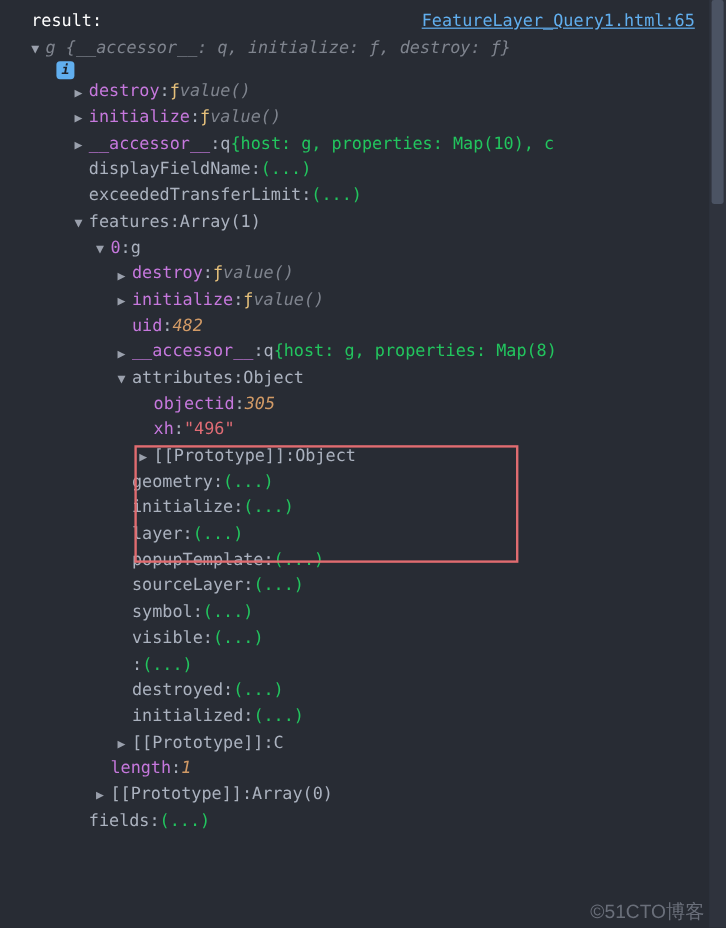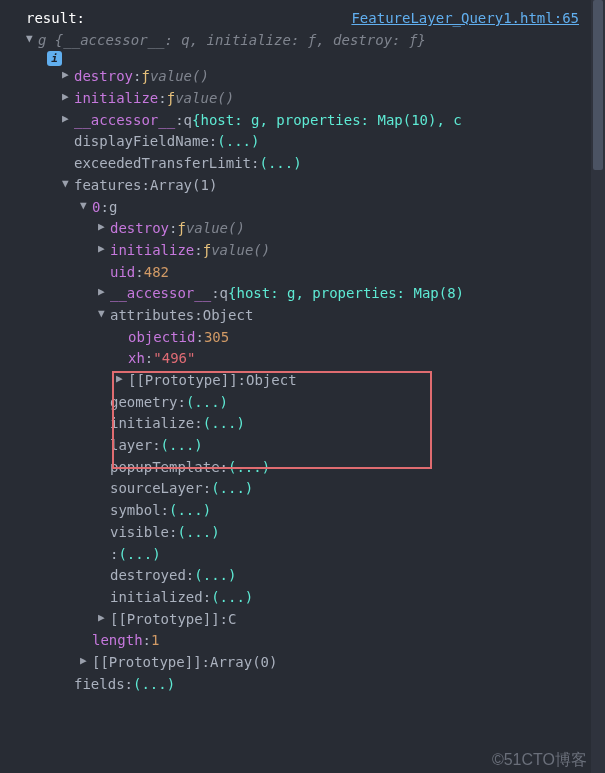--- a/index.html
+++ b/index.html
@@ -25,43 +25,43 @@
   background: #2f333d;
 }
 .scrollbar-thumb {
   position: absolute;
   top: 0; left: 2px;
   width: 10px;
   height: 170px;
   background: #4b5363;
   border-radius: 2px;
 }
-.row { white-space: nowrap; display: flex; align-items: flex-start; }
+.row { white-space: nowrap; display: flex; align-items: center; }
 .ind { display: inline-block; width: 18px; flex-shrink: 0; }
 .arrow {
   display: inline-block;
   width: 12px;
   color: #9aa0ac;
   font-size: 11px;
   flex-shrink: 0;
   cursor: pointer;
   user-select: none;
 }
 .arrow.right::before { content: "\25B6"; }
 .arrow.down::before  { content: "\25BC"; }
 .arrow.sp { visibility: hidden; }
 .arrow.sp::before { content: "\25B6"; }
 .key       { color: #c678dd; }   
 .plain     { color: #abb2bf; }
 .dim       { color: #7f848e; font-style: italic; }
 .type      { color: #e5c07b; }   
-.num       { color: #d19a66; }
+.num       { color: #d19a66; font-style: italic; }
 .str       { color: #e06c75; }
 .link      { color: #61afef; text-decoration: underline; cursor: pointer; margin-left: 38px; }
-.summary   { color: #5eead4; }
+.summary   { color: #22c55e; }
 .white     { color: #ffffff; }
 .info-badge {
   display: inline-flex;
   width: 15px; height: 15px;
   background: #61afef;
   color: #1e222a;
   border-radius: 3px;
   font-size: 11px;
   font-style: italic;
   font-weight: bold;

